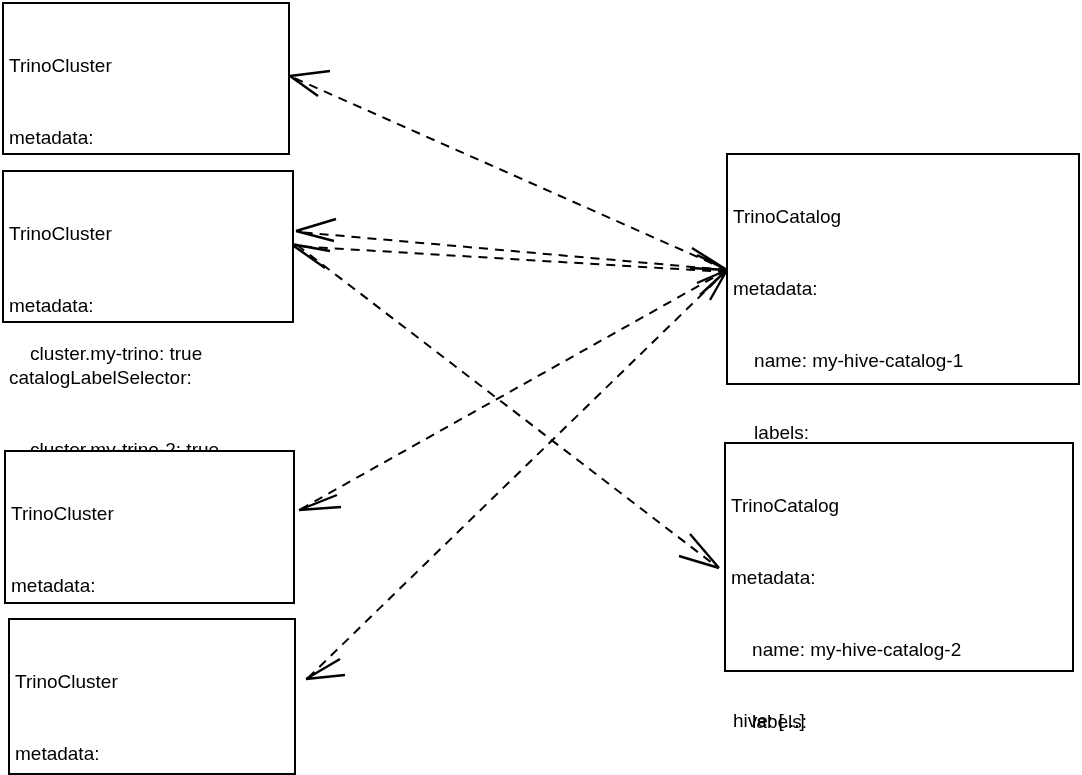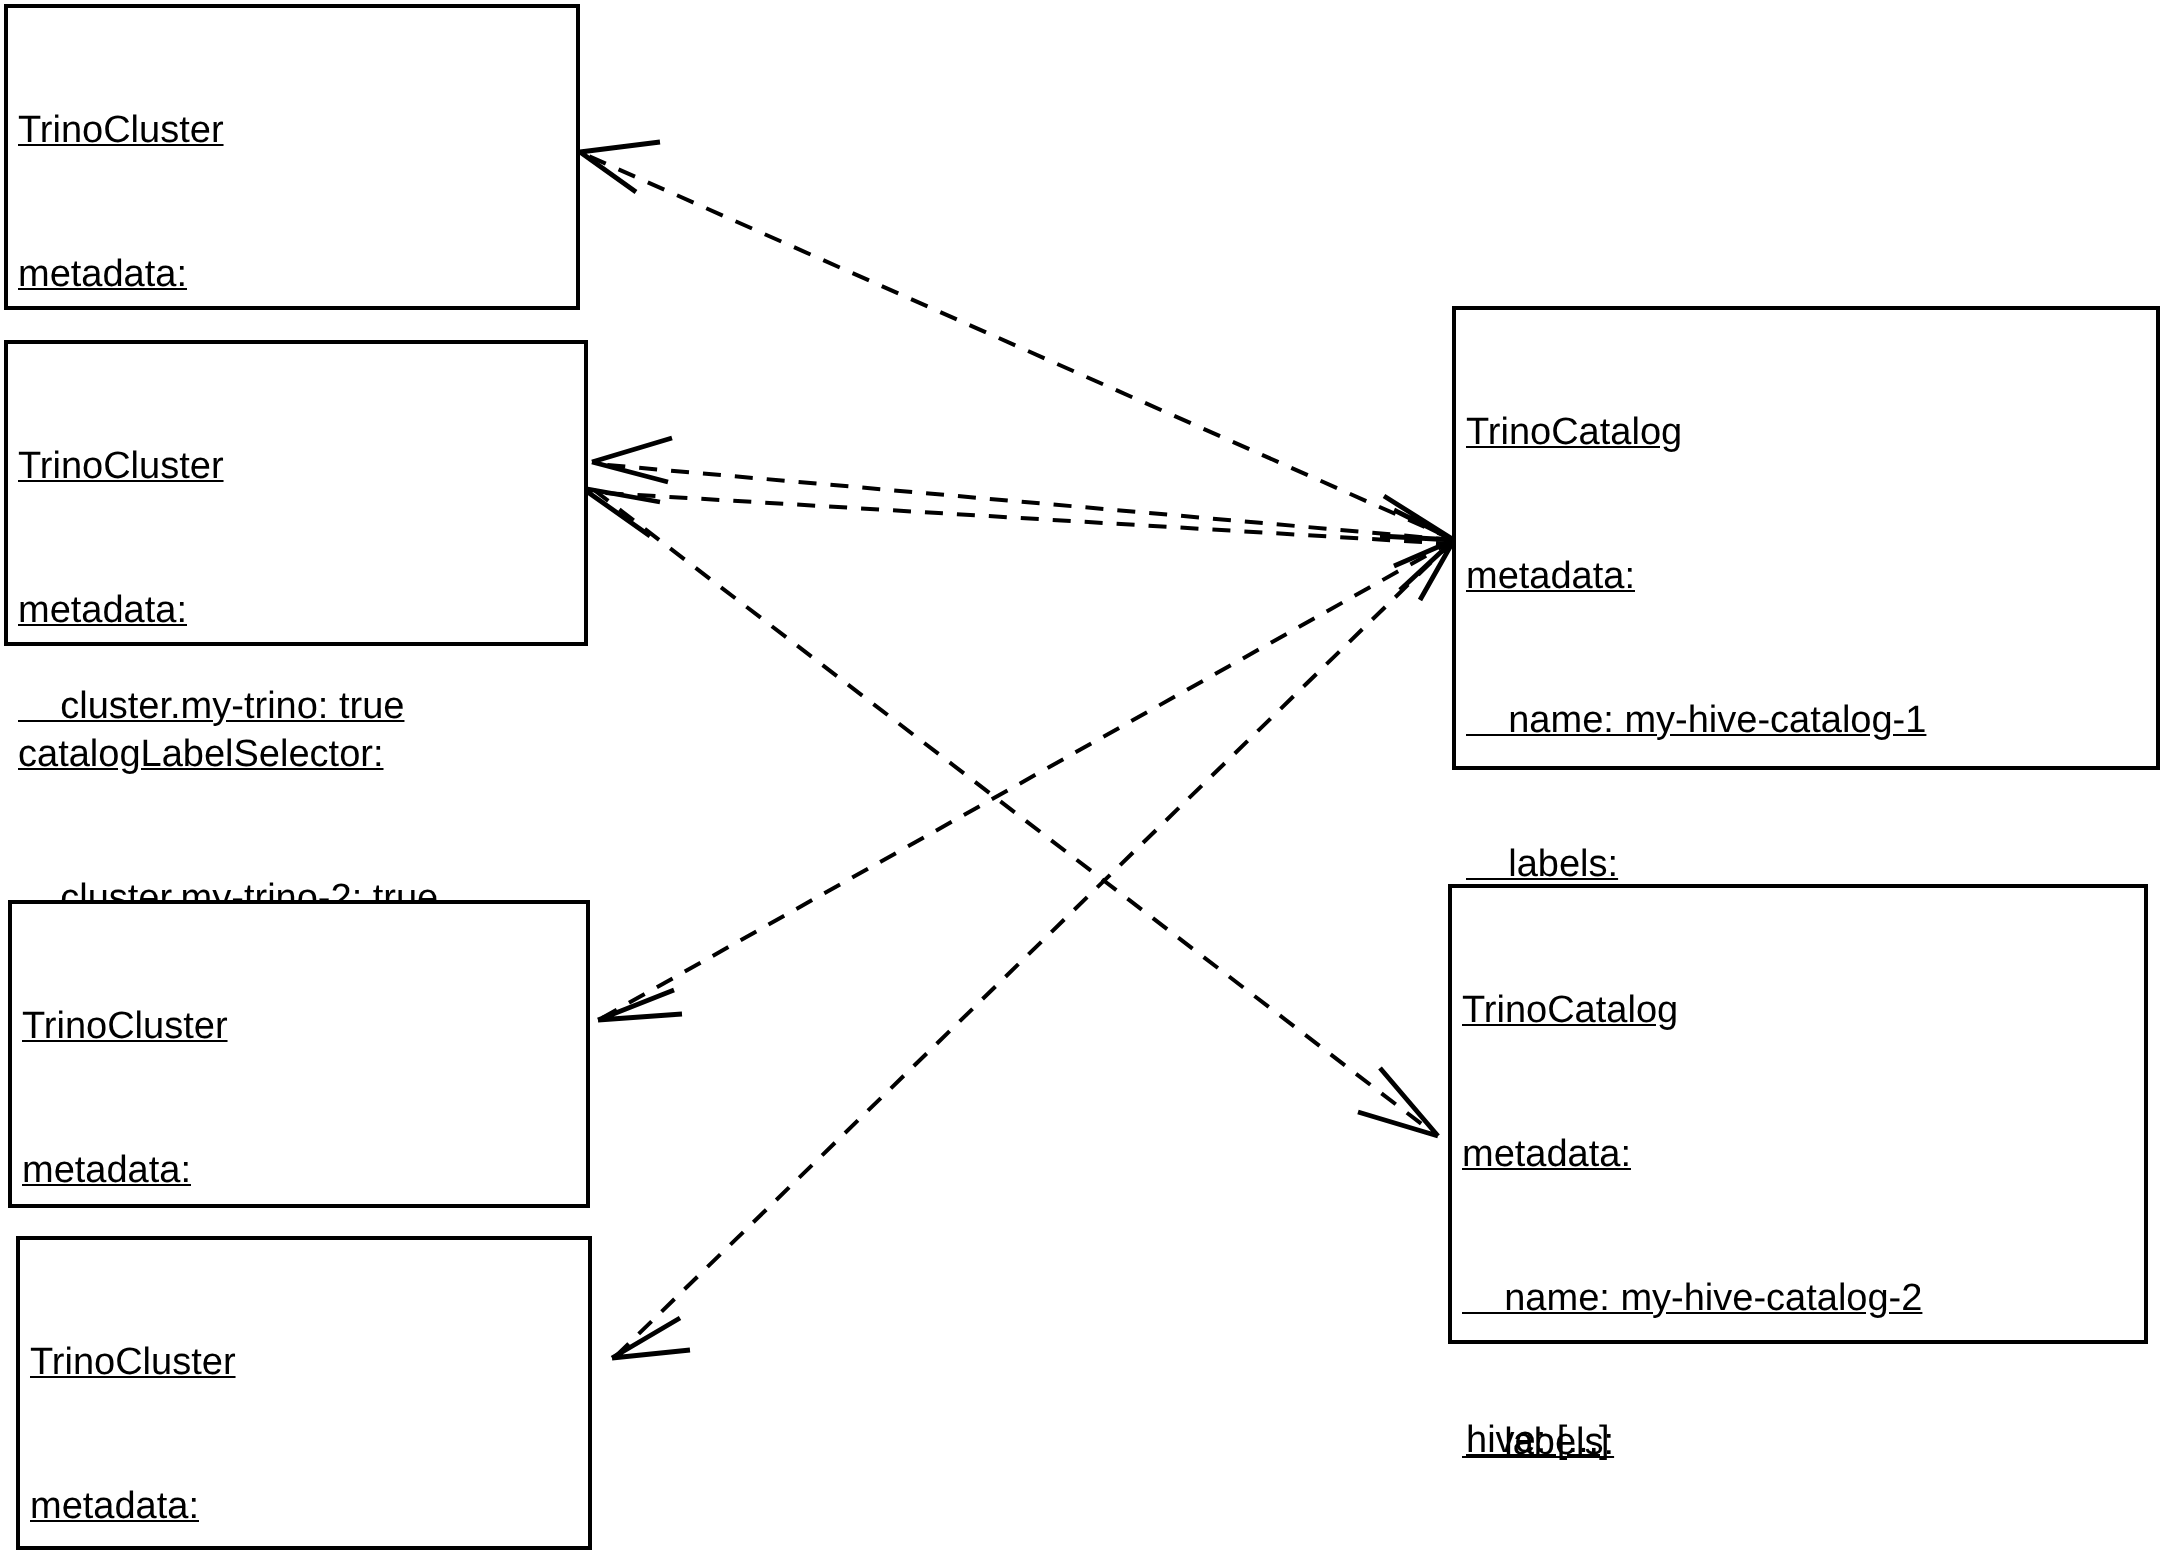--- a/index.html
+++ b/index.html
@@ -32,21 +32,20 @@
     left: 5px;
     top: 2px;
     font-size: 19px;
     line-height: 24px;
     color: #000000;
     white-space: pre;
     letter-spacing: 0px;
   }
   .line {
     display: block;
-    text-decoration: underline;
   }
   svg#edges {
     position: absolute;
     left: 0; top: 0;
     width: 1082px;
     height: 775px;
     z-index: 1;
     pointer-events: none;
   }
   .edge-path {

